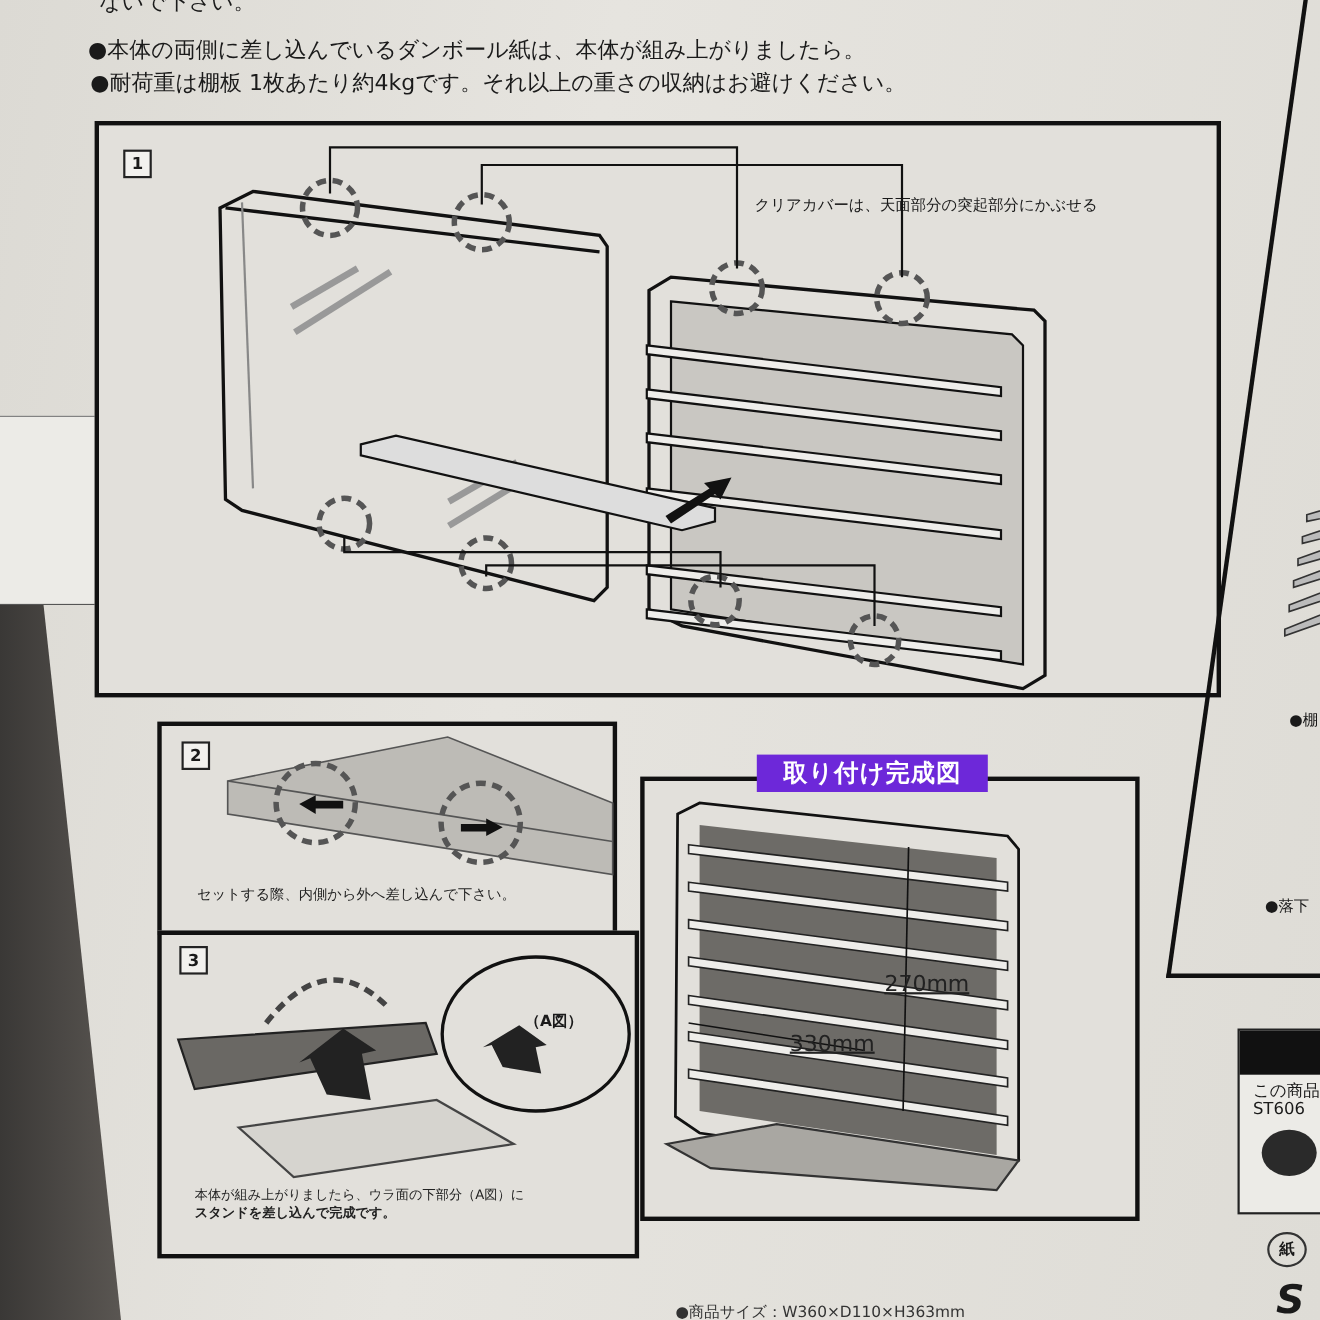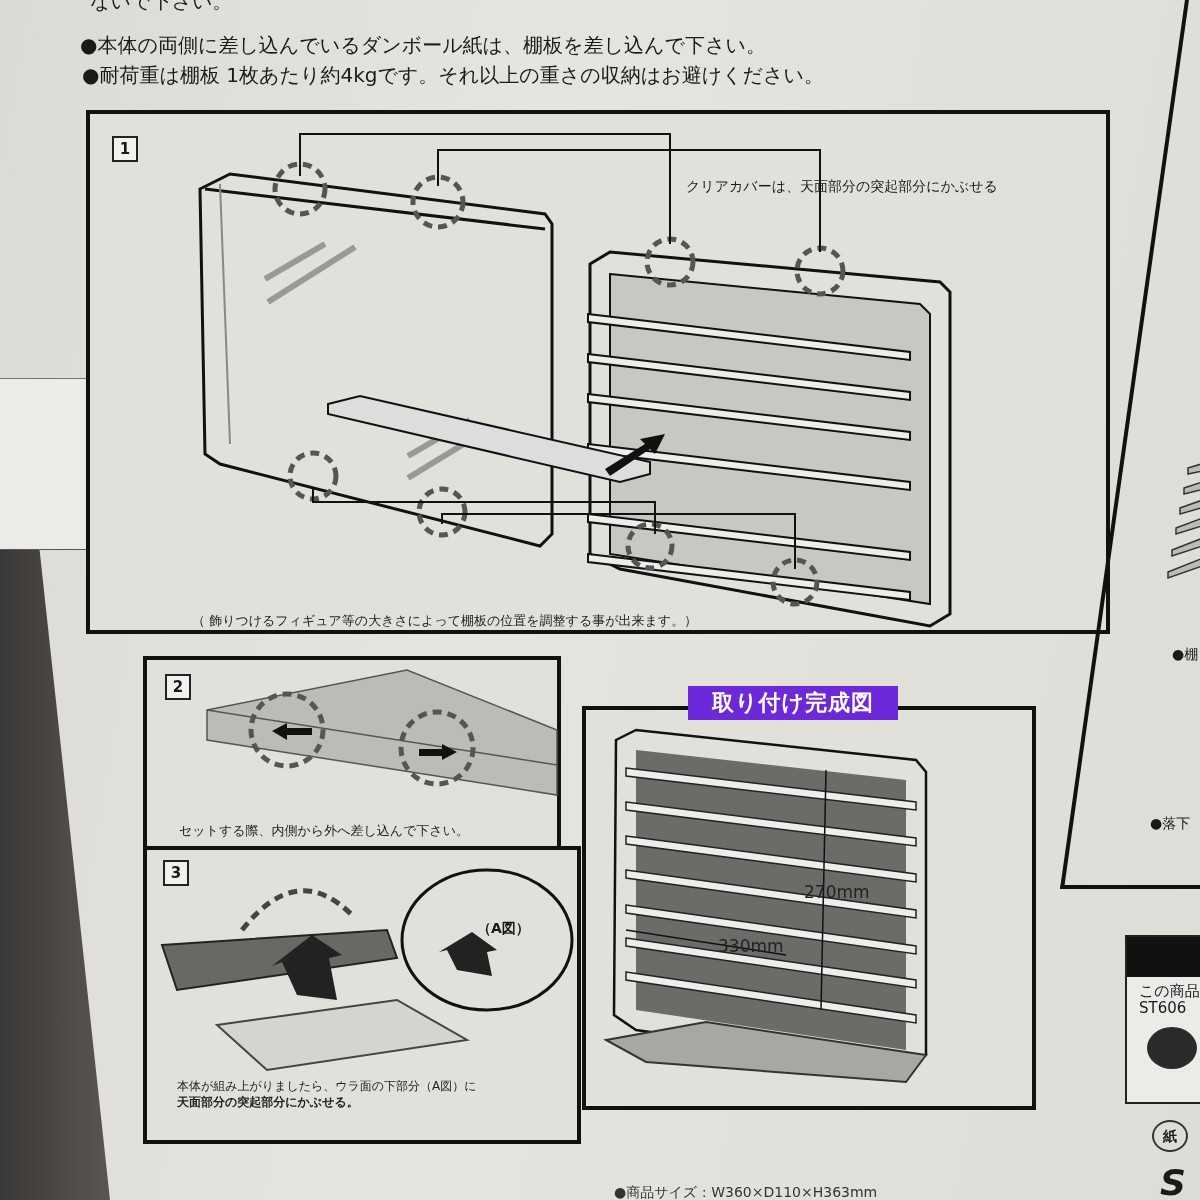--- a/index.html
+++ b/index.html
@@ -31,21 +31,21 @@
   .step-num {
     position:absolute; width:22px; height:22px; border:2px solid #222;
     font-size:15px; font-weight:bold; text-align:center; line-height:22px; background:#f2f1ee;
   }
   .note { position:absolute; font-size:13px; white-space:nowrap; color:#222; }
   .callout { position:absolute; font-size:14px; white-space:nowrap; }
   .title-bar {
     position:absolute; background:#6d28d9; color:#fff; font-size:22px; font-weight:bold;
     padding:2px 24px; letter-spacing:1px;
   }
-  .dim { position:absolute; font-size:17px; color:#222; }
+  .dim { position:absolute; font-size:20px; color:#222;text-decoration:underline; }
   .spec { position:absolute; font-size:14px; white-space:nowrap; color:#333; }
 
   .right-frame {
     position:absolute; left:1060px; top:0; width:150px; height:885px;
     border-left:4px solid #111; border-bottom:4px solid #111;
     transform:skewX(-8deg); transform-origin:bottom left;
   }
   .right-note { position:absolute; font-size:14px; white-space:nowrap; }
   .label-box {
     position:absolute; left:1125px; top:935px; width:90px; height:165px;
@@ -60,28 +60,27 @@
 </style>
 </head>
 <body>
 
 <div class="box-face"></div>
 <div class="floor"></div>
 <div class="side-panel"></div>
 
 <div class="top-text">
   <div class="l0">ないで下さい。</div>
-  <div class="l1">●本体の両側に差し込んでいるダンボール紙は、棚板を差し込んで下さい。</div>
+  <div class="l1">●本体の両側に差し込んでいるダンボール紙は、本体が組み上がりましたら。</div>
   <div class="l2">●耐荷重は棚板 1枚あたり約4kgです。それ以上の重さの収納はお避けください。</div>
 </div>
 
 <div class="panel" style="left:86px; top:110px; width:1016px; height:516px;">
   <div class="step-num" style="left:22px; top:22px;">1</div>
   <div class="callout" style="left:596px; top:64px;">クリアカバーは、天面部分の突起部分にかぶせる</div>
-  <div class="note" style="left:102px; top:498px;">（ 飾りつけるフィギュア等の大きさによって棚板の位置を調整する事が出来ます。）</div>
 
   <svg width="1016" height="516" style="left:0;top:0;">
 
     <g fill="none" stroke="#111" stroke-width="3">
       <path d="M110 75 L140 60 L455 100 L462 110 L462 420 L450 432 L130 350 L115 340 Z"></path>
       <line x1="115" y1="75" x2="455" y2="115"></line>
       <line x1="130" y1="70" x2="140" y2="330" stroke="#888" stroke-width="2"></line>
     </g>
     <g stroke="#999" stroke-width="6">
       <line x1="175" y1="165" x2="235" y2="130"></line>
@@ -121,38 +120,38 @@
       <polyline points="210,62 210,20 580,20 580,130"></polyline>
       <polyline points="348,72 348,36 730,36 730,138"></polyline>
       <polyline points="223,375 223,388 565,388 565,420"></polyline>
       <polyline points="352,410 352,400 705,400 705,455"></polyline>
     </g>
   </svg>
 </div>
 
 <div class="panel" style="left:143px; top:656px; width:410px; height:186px;">
   <div class="step-num" style="left:18px; top:14px;">2</div>
-  <div class="note" style="left:32px; top:144px;margin-top:18px;">セットする際、内側から外へ差し込んで下さい。</div>
+  <div class="note" style="left:32px; top:144px;">セットする際、内側から外へ差し込んで下さい。</div>
   <svg width="410" height="186" style="left:0;top:0;">
     <path d="M60 50 L260 10 L410 70 L410 135 L60 80 Z" fill="#bdbbb6" stroke="#555" stroke-width="1.5"></path>
     <path d="M60 50 L410 105" stroke="#555" stroke-width="1.5" fill="none"></path>
     <g fill="none" stroke="#555" stroke-width="5" stroke-dasharray="9 6">
       <circle cx="140" cy="70" r="36"></circle>
       <circle cx="290" cy="88" r="36"></circle>
     </g>
     <path d="M125 71 L140 63 L140 68 L165 68 L165 75 L140 75 L140 80 Z" fill="#111"></path>
     <path d="M310 92 L295 84 L295 89 L272 89 L272 96 L295 96 L295 100 Z" fill="#111"></path>
   </svg>
 </div>
 
 <div class="panel" style="left:143px; top:846px; width:430px; height:290px;">
   <div class="step-num" style="left:16px; top:10px;">3</div>
   <div class="callout" style="left:330px; top:70px; font-weight:bold;text-align:center;">（A図）</div>
   <div class="note" style="left:30px; top:228px; font-weight:normal; font-size:12px;">本体が組み上がりましたら、ウラ面の下部分（A図）に</div>
-  <div class="note" style="left:30px; top:244px; font-weight:bold; font-size:12px;">天面部分の突起部分にかぶせる。</div>
+  <div class="note" style="left:30px; top:244px; font-weight:bold; font-size:12px;">スタンドを差し込んで完成です。</div>
   <svg width="430" height="290" style="left:0;top:0;">
     <path d="M15 95 L240 80 L250 108 L30 140 Z" fill="#6a6864" stroke="#222" stroke-width="2"></path>
     <path d="M95 80 Q150 10 205 65" fill="none" stroke="#444" stroke-width="5" stroke-dasharray="9 6"></path>
     <ellipse cx="340" cy="90" rx="85" ry="70" fill="none" stroke="#111" stroke-width="3"></ellipse>
     <path d="M150 145 L135 112 L125 116 L165 85 L195 105 L182 108 L190 150 Z" fill="#222"></path>
     <path d="M310 120 L300 100 L292 102 L325 82 L350 100 L340 102 L345 126 Z" fill="#222"></path>
     <path d="M70 175 L250 150 L320 190 L120 220 Z" fill="#d6d4cf" stroke="#444" stroke-width="2"></path>
   </svg>
 </div>
 

